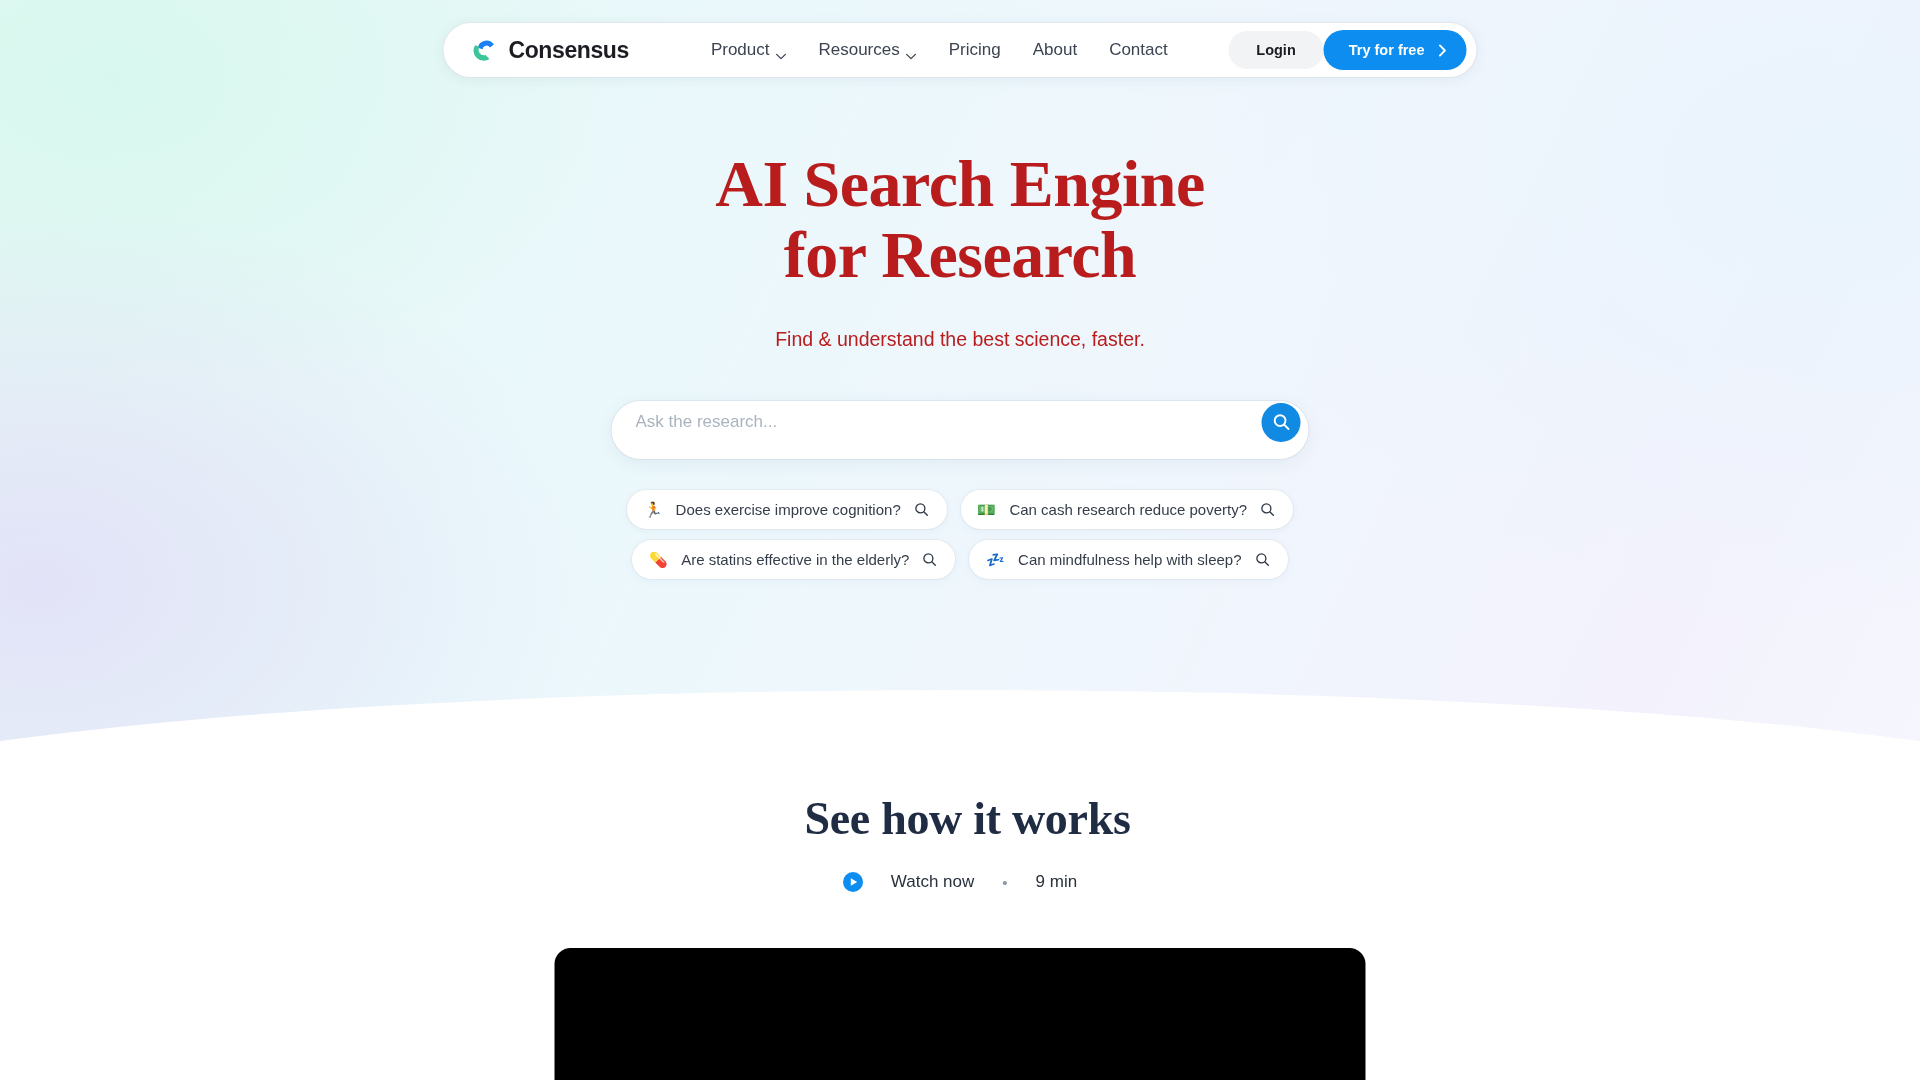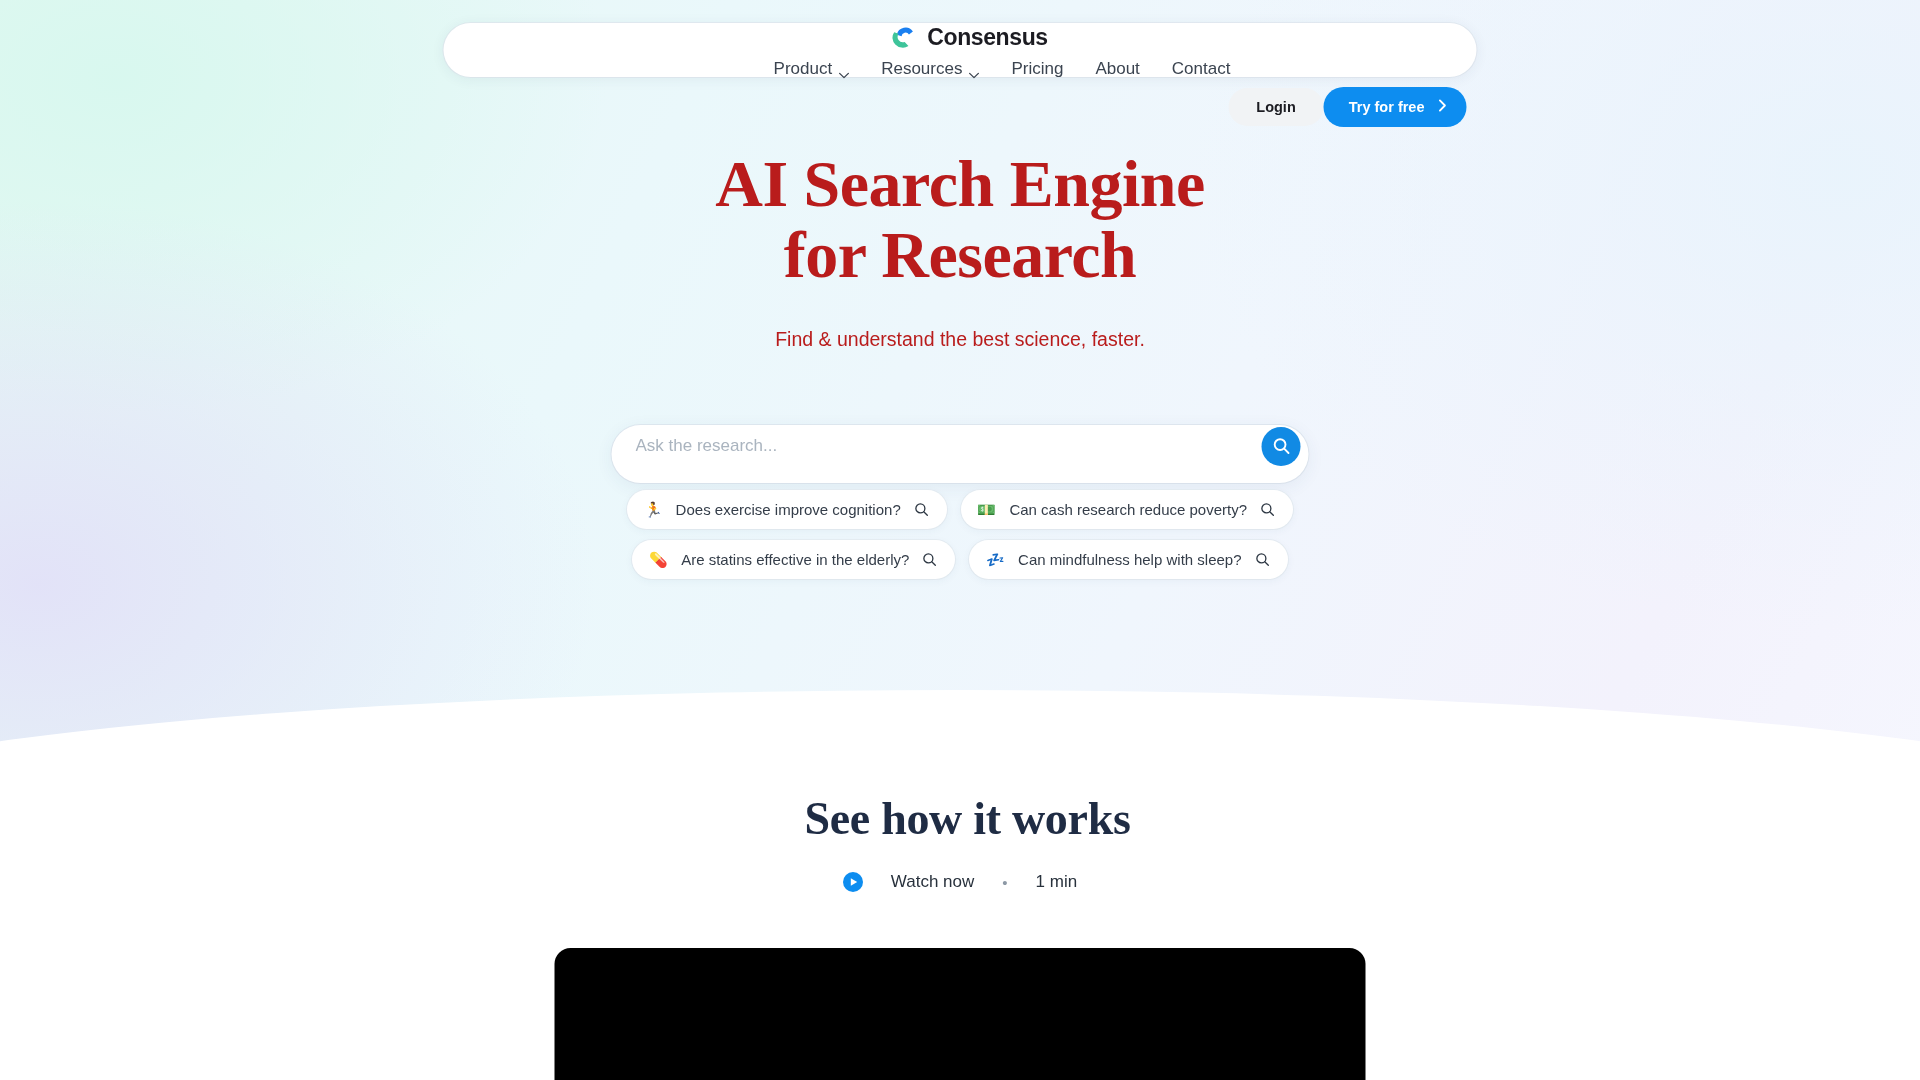--- a/index.html
+++ b/index.html
@@ -50,21 +50,20 @@
     transform: translateX(-50%);
     top: 23px;
     width: 1033px;
     height: 54px;
     background: #ffffff;
     border-radius: 40px;
     box-shadow: 0 2px 14px rgba(40,60,90,0.07), 0 0 0 1px rgba(225,232,240,0.7);
     display: flex;
     align-items: center;
     padding: 0 10px 0 28px;
-    flex-direction: column;
   }
 
   .brand {
     display: flex;
     align-items: center;
     gap: 9px;
     cursor: pointer;
   }
   .brand-mark {
     width: 28px; height: 28px;
@@ -110,20 +109,21 @@
     color: #1c1c22;
     background: #f1f3f5;
     border: none;
     border-radius: 30px;
     padding: 11px 28px;
     cursor: pointer;
     font-family: "Liberation Sans", sans-serif;
   }
   .btn-try {
     display: flex;
+    align-items: center;
     gap: 14px;
     font-size: 14.5px;
     font-weight: 700;
     color: #ffffff;
     background: #0d8df0;
     border: none;
     border-radius: 30px;
     padding: 12px 20px 12px 25px;
     cursor: pointer;
     font-family: "Liberation Sans", sans-serif;
@@ -157,21 +157,20 @@
     left: 50%;
     transform: translateX(-50%);
     width: 697px;
     height: 58px;
     background: #ffffff;
     border-radius: 32px;
     box-shadow: 0 4px 18px rgba(40,70,110,0.07), 0 0 0 1px rgba(224,232,240,0.9);
     display: flex;
     align-items: center;
     padding: 0 8px 16px 24px;
-    margin-top: 24px;
   }
   .search-input {
     flex: 1;
     border: none;
     outline: none;
     background: transparent;
     font-size: 17px;
     color: #2c3642;
     font-family: "Liberation Sans", sans-serif;
   }
@@ -391,18 +390,18 @@
 
   <h2 class="works-title">See how it works</h2>
 
   <div class="works-meta">
     <svg class="play-circle" viewBox="0 0 20 20">
       <circle cx="10" cy="10" r="10" fill="#0d8df0"></circle>
       <path d="M7.8 6.2 L14.2 10 L7.8 13.8 Z" fill="#ffffff"></path>
     </svg>
     <span>Watch now</span>
     <span class="meta-dot">•</span>
-    <span>1 min</span>
+    <span>9 min</span>
   </div>
 
   <div class="video-frame"></div>
 
 </div>
 
 </body></html>

